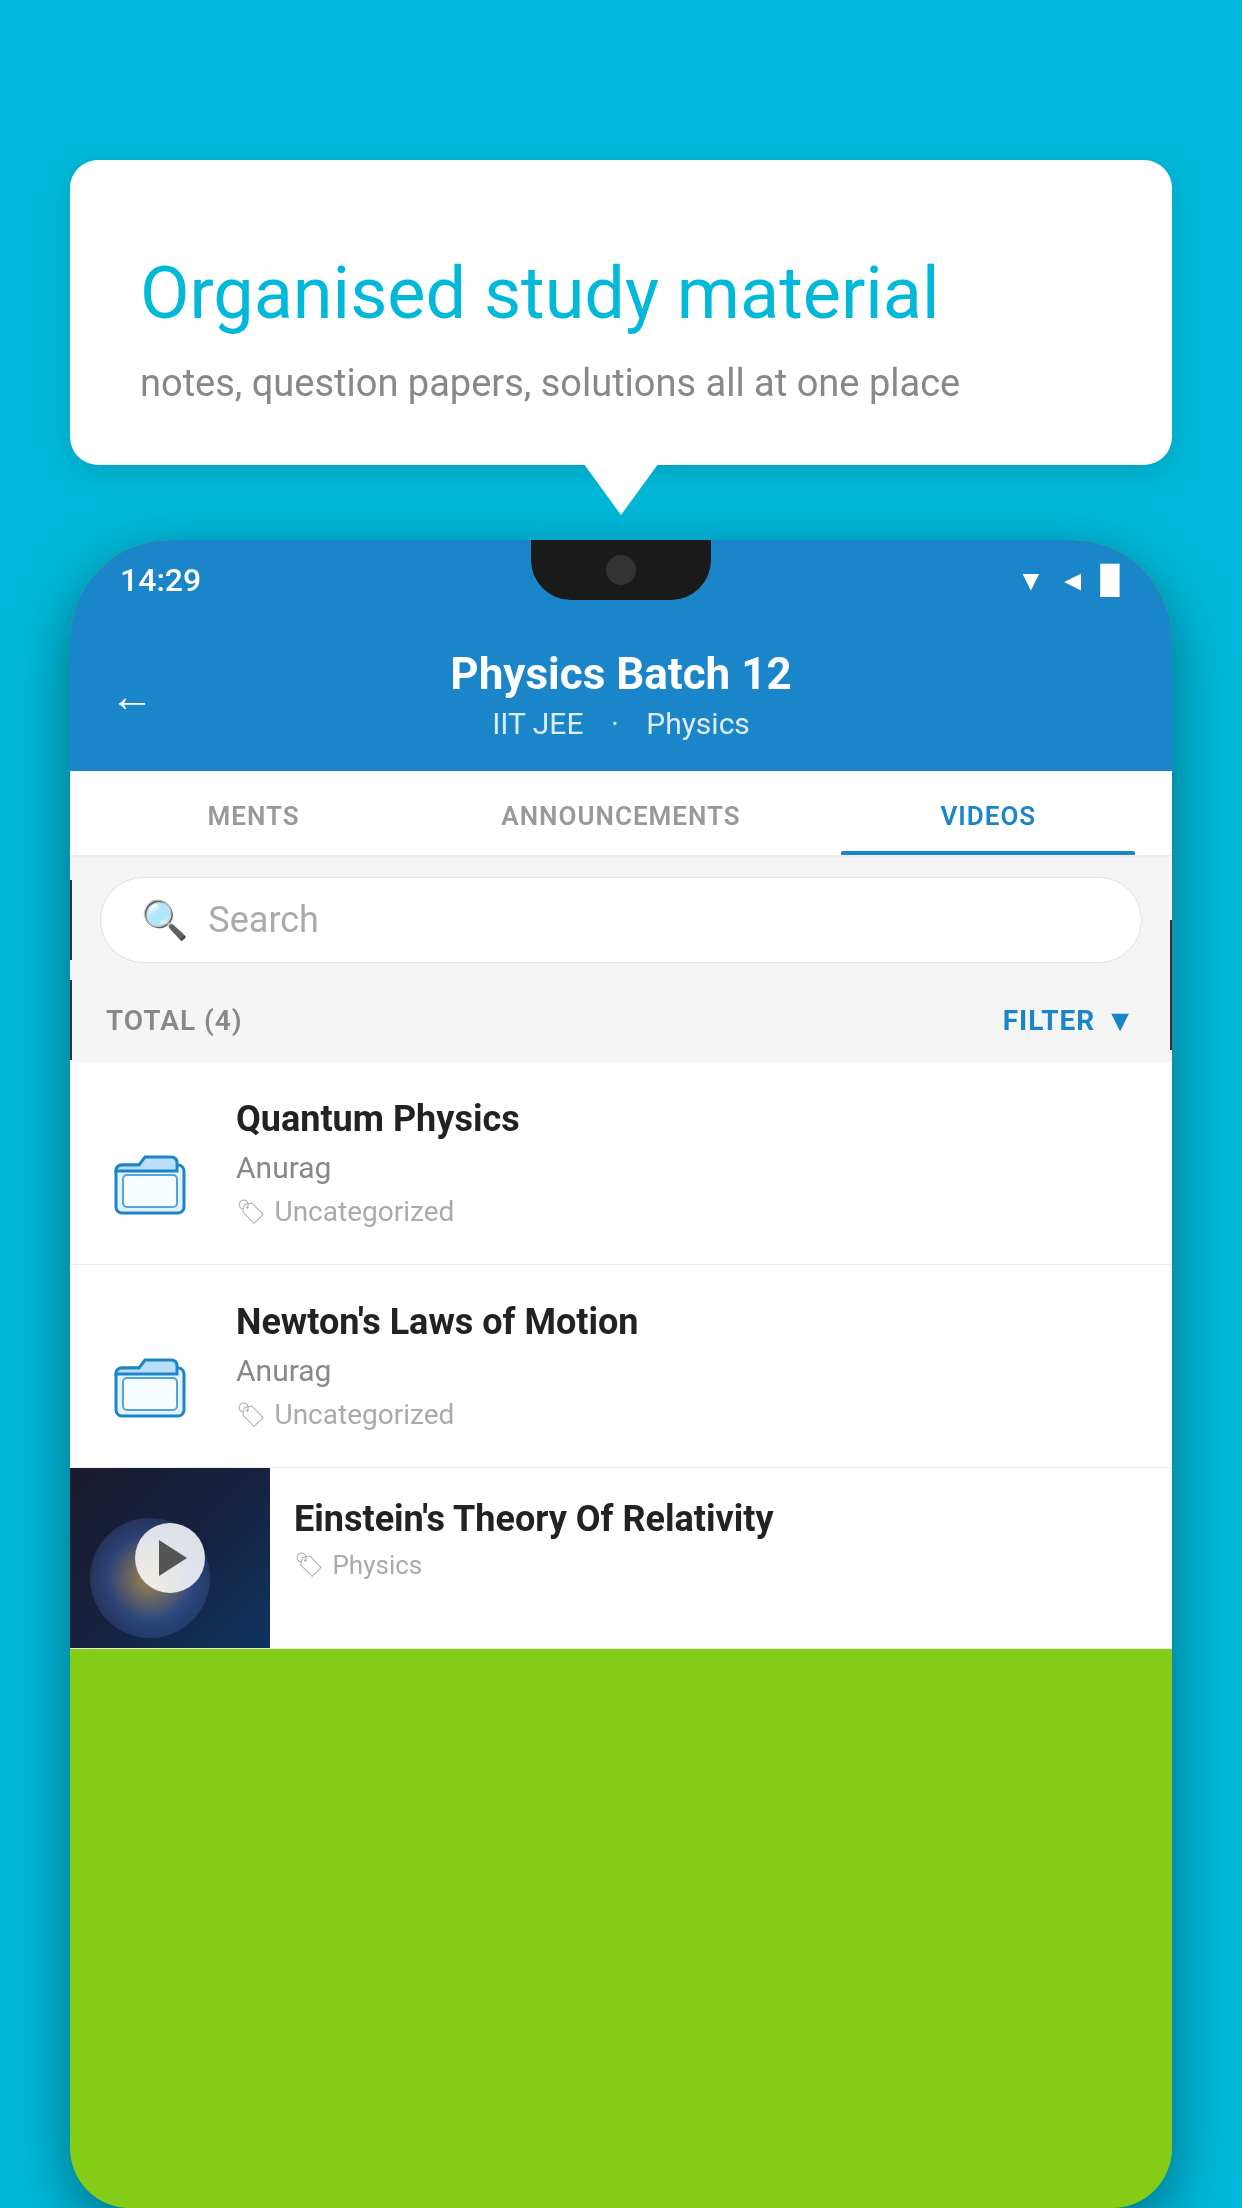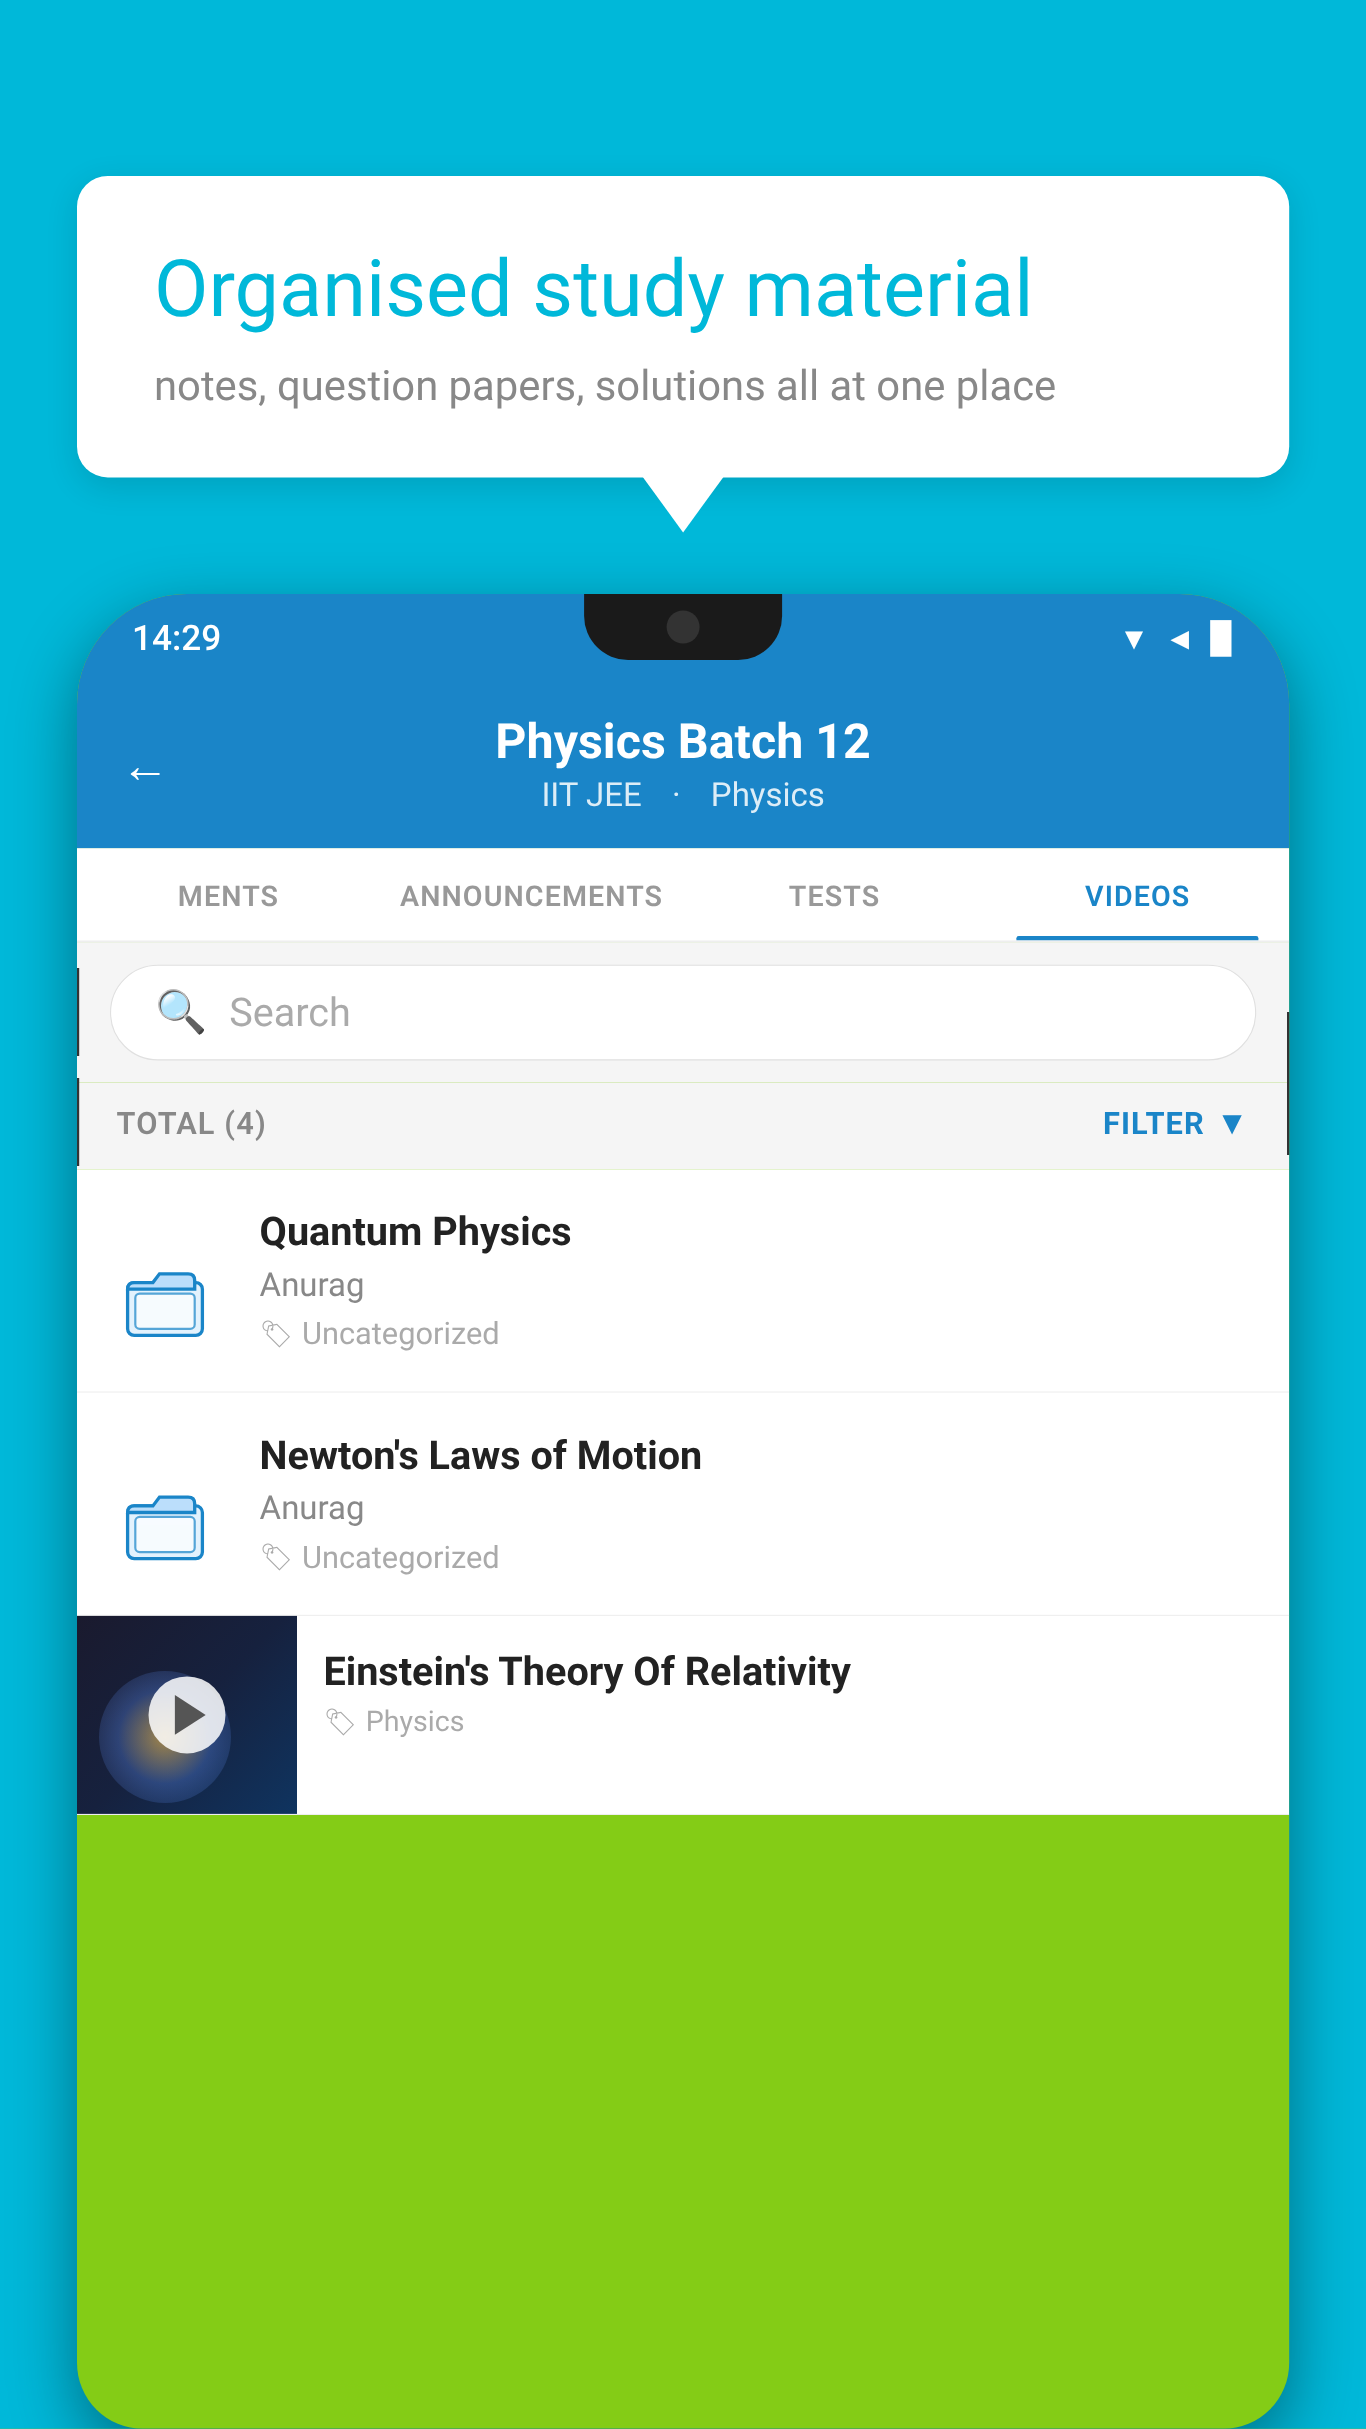--- a/index.html
+++ b/index.html
@@ -35,20 +35,21 @@
       border-left: 40px solid transparent;
       border-right: 40px solid transparent;
       border-top: 55px solid white;
     }
     .bubble-title {
       font-size: 72px;
       font-weight: 400;
       color: #00b8d9;
       line-height: 1.2;
       margin-bottom: 24px;
+      margin-top: 31px;
     }
     .bubble-subtitle {
       font-size: 38px;
       color: #888;
       font-weight: 400;
     }
 
     
     .phone-frame {
       position: absolute;
@@ -398,23 +399,20 @@
     </div>
   </div>
 
   <div class="tabs-bar">
     <div class="tab-item">
       <span>MENTS</span>
     </div>
     <div class="tab-item">
       <span>ANNOUNCEMENTS</span>
     </div>
-    <div class="tab-item">
-      <span>TESTS</span>
-    </div>
     <div class="tab-item active">
       <span>VIDEOS</span>
     </div>
   </div>
 
   <div class="search-bar">
     <div class="search-input">
       <span class="search-icon-text">🔍</span>
       <span class="search-placeholder">Search</span>
     </div>

